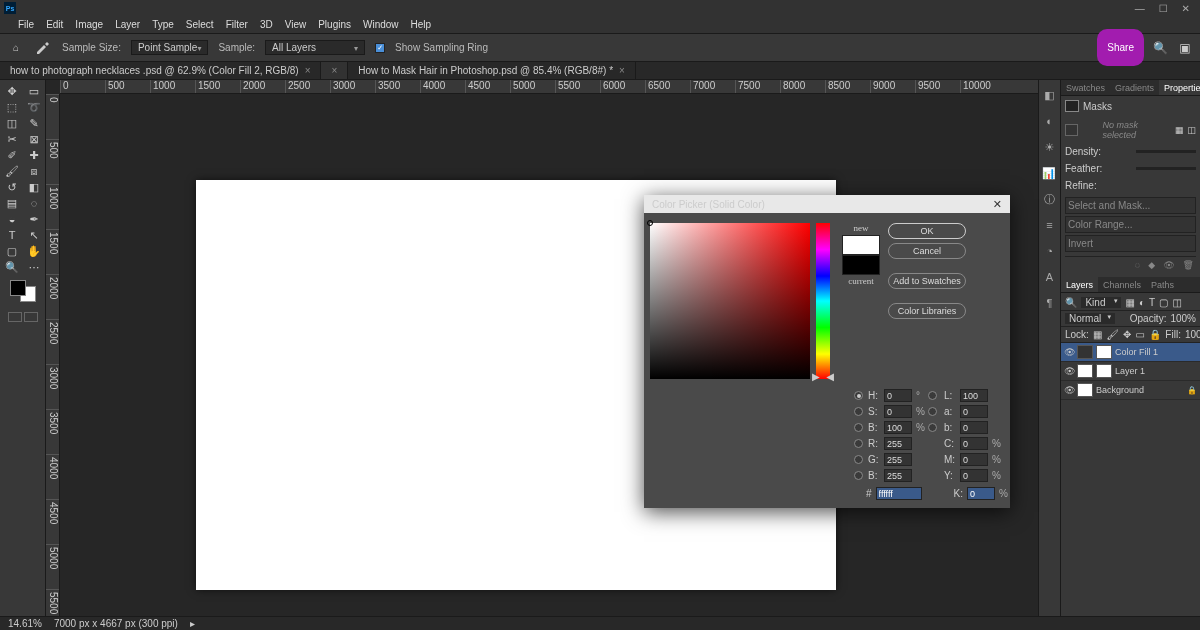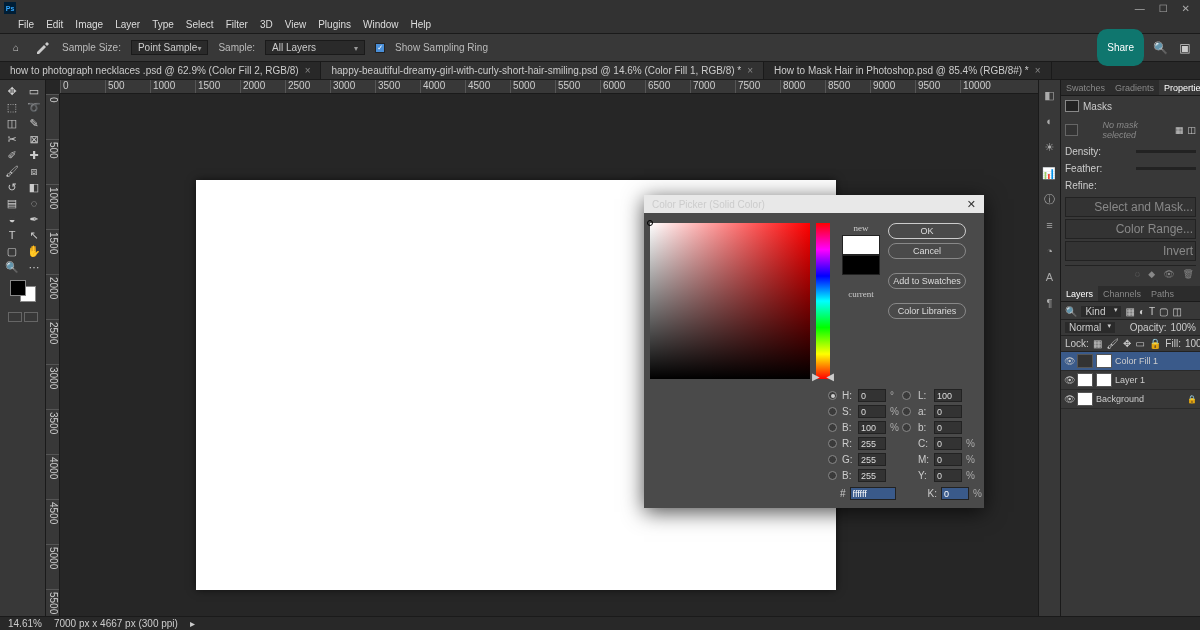--- a/index.html
+++ b/index.html
@@ -16,21 +16,21 @@
 .menubar span { font-size: 10px; color: #ddd; }
 
 
 .optionsbar { height: 28px; background: #383838; display: flex; align-items: center; padding: 0 8px; gap: 10px; border-bottom: 1px solid #1a1a1a; }
 .optionsbar .home-icon { width: 16px; height: 16px; display: flex; align-items: center; justify-content: center; }
 .optionsbar .tool-icon { width: 18px; height: 18px; }
 .optionsbar .label { font-size: 10px; color: #bbb; }
 .optionsbar .dropdown { background: #2a2a2a; border: 1px solid #1a1a1a; padding: 1px 6px; font-size: 10px; min-width: 70px; display: flex; align-items: flex-end; justify-content: space-between; }
 .optionsbar .dropdown::after { content: "▾"; font-size: 8px; color: #999; }
 .optionsbar .checkbox { width: 10px; height: 10px; background: #4a8fd8; border: 1px solid #222; display: inline-flex; align-items: center; justify-content: center; font-size: 7px; color: #fff; }
-.optionsbar .share-btn { margin-left: auto; background: #0f766e; color: #fff; padding: 13px 10px; border-radius: 10px; font-size: 10px; }
+.optionsbar .share-btn { margin-left: auto; background: #a21caf; color: #fff; padding: 13px 10px; border-radius: 10px; font-size: 10px; }
 .optionsbar .search-icon, .optionsbar .workspace-icon { width: 14px; height: 14px; display: flex; align-items: center; justify-content: center; color: #ccc; font-size: 12px; }
 
 
 .doctabs { height: 18px; background: #282828; display: flex; align-items: stretch; border-bottom: 1px solid #1a1a1a; }
 .doctabs .tab { padding: 0 10px; display: flex; align-items: center; gap: 6px; border-right: 1px solid #1a1a1a; font-size: 9px; color: #aaa; }
 .doctabs .tab.active { background: #323232; color: #fff; }
 .doctabs .tab .close { font-size: 10px; color: #888; }
 
 
 .main { display: flex; height: calc(630px - 16px - 18px - 28px - 18px - 14px); }
@@ -59,21 +59,21 @@
 
 .right-panels { width: 140px; background: #383838; border-left: 1px solid #1a1a1a; display: flex; flex-direction: column; }
 .panel-tabs { display: flex; height: 16px; background: #2c2c2c; border-bottom: 1px solid #1a1a1a; }
 .panel-tabs span { padding: 0 5px; font-size: 9px; color: #888; display: flex; align-items: center;}
 .panel-tabs span.active { color: #fff; background: #383838; }
 
 .masks-panel { padding: 4px; }
 .masks-panel .hint { font-style: italic; color: #888; font-size: 9px; margin-left: 20px;}
 .masks-panel .row { display: flex; justify-content: space-between; align-items: center; margin: 6px 0; font-size: 9px; color: #888;}
 .masks-panel .slider { width: 60px; height: 3px; background: #222; }
-.masks-panel .btn-row { background: #333; border: 1px solid #222; padding: 2px; text-align: right; font-size: 12px; color: #888; margin: 2px 0; }
+.masks-panel .btn-row { background: #333; border: 1px solid #222; padding: 2px; text-align: left; font-size: 10px; color: #888; margin: 2px 0; }
 .masks-panel .icon-row { display: flex; gap: 8px; justify-content: flex-end; padding: 3px 2px; border-top: 1px solid #222; margin-top: 4px;}
 .masks-panel .icon-row span { font-size: 9px; color: #888; }
 
 .layers-panel { flex: 1; padding: 2px 0; }
 .layers-panel .opts { display: flex; align-items: center; gap: 4px; padding: 2px 4px; font-size: 9px; color: #999; border-bottom: 1px solid #222;}
 .layers-panel .opts .dd { background: #2a2a2a; padding: 0 4px; min-width: 40px; display: flex; justify-content: space-between;}
 .layers-panel .opts .dd::after{content:"▾"; font-size:7px;}
 .layers-panel .layer { display: flex; align-items: center; padding: 2px 3px; gap: 3px; border-bottom: 1px solid #2a2a2a; }
 .layers-panel .layer.selected { background: #3a5a8a; color: #fff; }
 .layers-panel .layer .eye { width: 10px; font-size: 9px; }
@@ -81,21 +81,21 @@
 .layers-panel .layer .thumb.dark { background: #333; }
 .layers-panel .layer .mask { width: 16px; height: 14px; background: #fff; border: 1px solid #555; }
 .layers-panel .layer .name { font-size: 9px; flex: 1; white-space: nowrap; overflow: hidden;}
 .layers-panel .layer .lock { font-size: 8px; color: #aaa;}
 .layers-panel .lockrow { display: flex; gap: 4px; padding: 2px 4px; font-size: 8px; color: #999; border-bottom: 1px solid #222;}
 
 
 .statusbar { height: 14px; background: #282828; display: flex; align-items: center; padding: 0 8px; gap: 12px; font-size: 9px; color: #aaa; border-top: 1px solid #1a1a1a;}
 
 
-.dialog { position: absolute; top: 195px; left: 644px; width: 340px; background: #4a4a4a; box-shadow: 0 4px 20px rgba(0,0,0,0.7); }
+.dialog { position: absolute; top: 195px; left: 644px; width: 366px; background: #4a4a4a; box-shadow: 0 4px 20px rgba(0,0,0,0.7); }
 .dialog .dlg-title { height: 18px; background: #e8e8e8; display: flex; align-items: center; padding: 0 8px; font-size: 10px; color: #222; }
 .dialog .dlg-title .x { margin-left: auto; color: #333; font-size: 11px; }
 .dialog .dlg-body { padding: 10px 8px 10px 6px; display: flex; gap: 4px; }
 
 .color-field { width: 160px; height: 156px; position: relative; background: linear-gradient(to top, #000, transparent), linear-gradient(to right, #fff, #ff0000); }
 .color-field .picker-ring { position: absolute; top: -3px; left: -3px; width: 6px; height: 6px; border: 1px solid #000; border-radius: 50%; }
 
 .hue-strip { width: 14px; height: 156px; background: linear-gradient(to bottom, #ff0000 0%, #ff00ff 17%, #0000ff 34%, #00ffff 50%, #00ff00 67%, #ffff00 84%, #ff0000 100%); position: relative; margin-left: 2px;}
 .hue-strip .hue-arrows { position: absolute; bottom: -3px; left: -4px; right: -4px; display: flex; justify-content: space-between; font-size: 8px; color: #ddd;}
 
@@ -170,21 +170,20 @@
   <div class="search-icon">🔍</div>
   <div class="workspace-icon">▣</div>
 </div>
 
 <div class="doctabs" id="doctabs">
     <div class="tab">
       <span>how to photograph necklaces .psd @ 62.9% (Color Fill 2, RGB/8)</span>
       <span class="close">×</span>
     </div>
     <div class="tab active">
-      <span>happy-beautiful-dreamy-girl-with-curly-short-hair-smiling.psd @ 14.6% (Color Fill 1, RGB/8) *</span>
       <span class="close">×</span>
     </div>
     <div class="tab">
       <span>How to Mask Hair in Photoshop.psd @ 85.4% (RGB/8#) *</span>
       <span class="close">×</span>
     </div>
   </div>
 
 <div class="main">
 
@@ -391,21 +390,21 @@
     <div class="hue-strip">
       <div class="hue-arrows">
           <span>▶</span>
           <span>◀</span>
         </div>
     </div>
     <div class="swatch-col">
       <span class="lbl">new</span>
       <div class="sw new"></div>
       <div class="sw cur"></div>
-      <span class="lbl" style="margin-top:14px">current</span>
+      <span class="lbl" style="margin-top:1px">current</span>
     </div>
     <div class="btn-col">
       <button class="primary">OK</button>
       <button>Cancel</button>
       <div style="height:6px"></div>
       <button>Add to Swatches</button>
       <div style="height:6px"></div>
       <button>Color Libraries</button>
     </div>
   </div>

